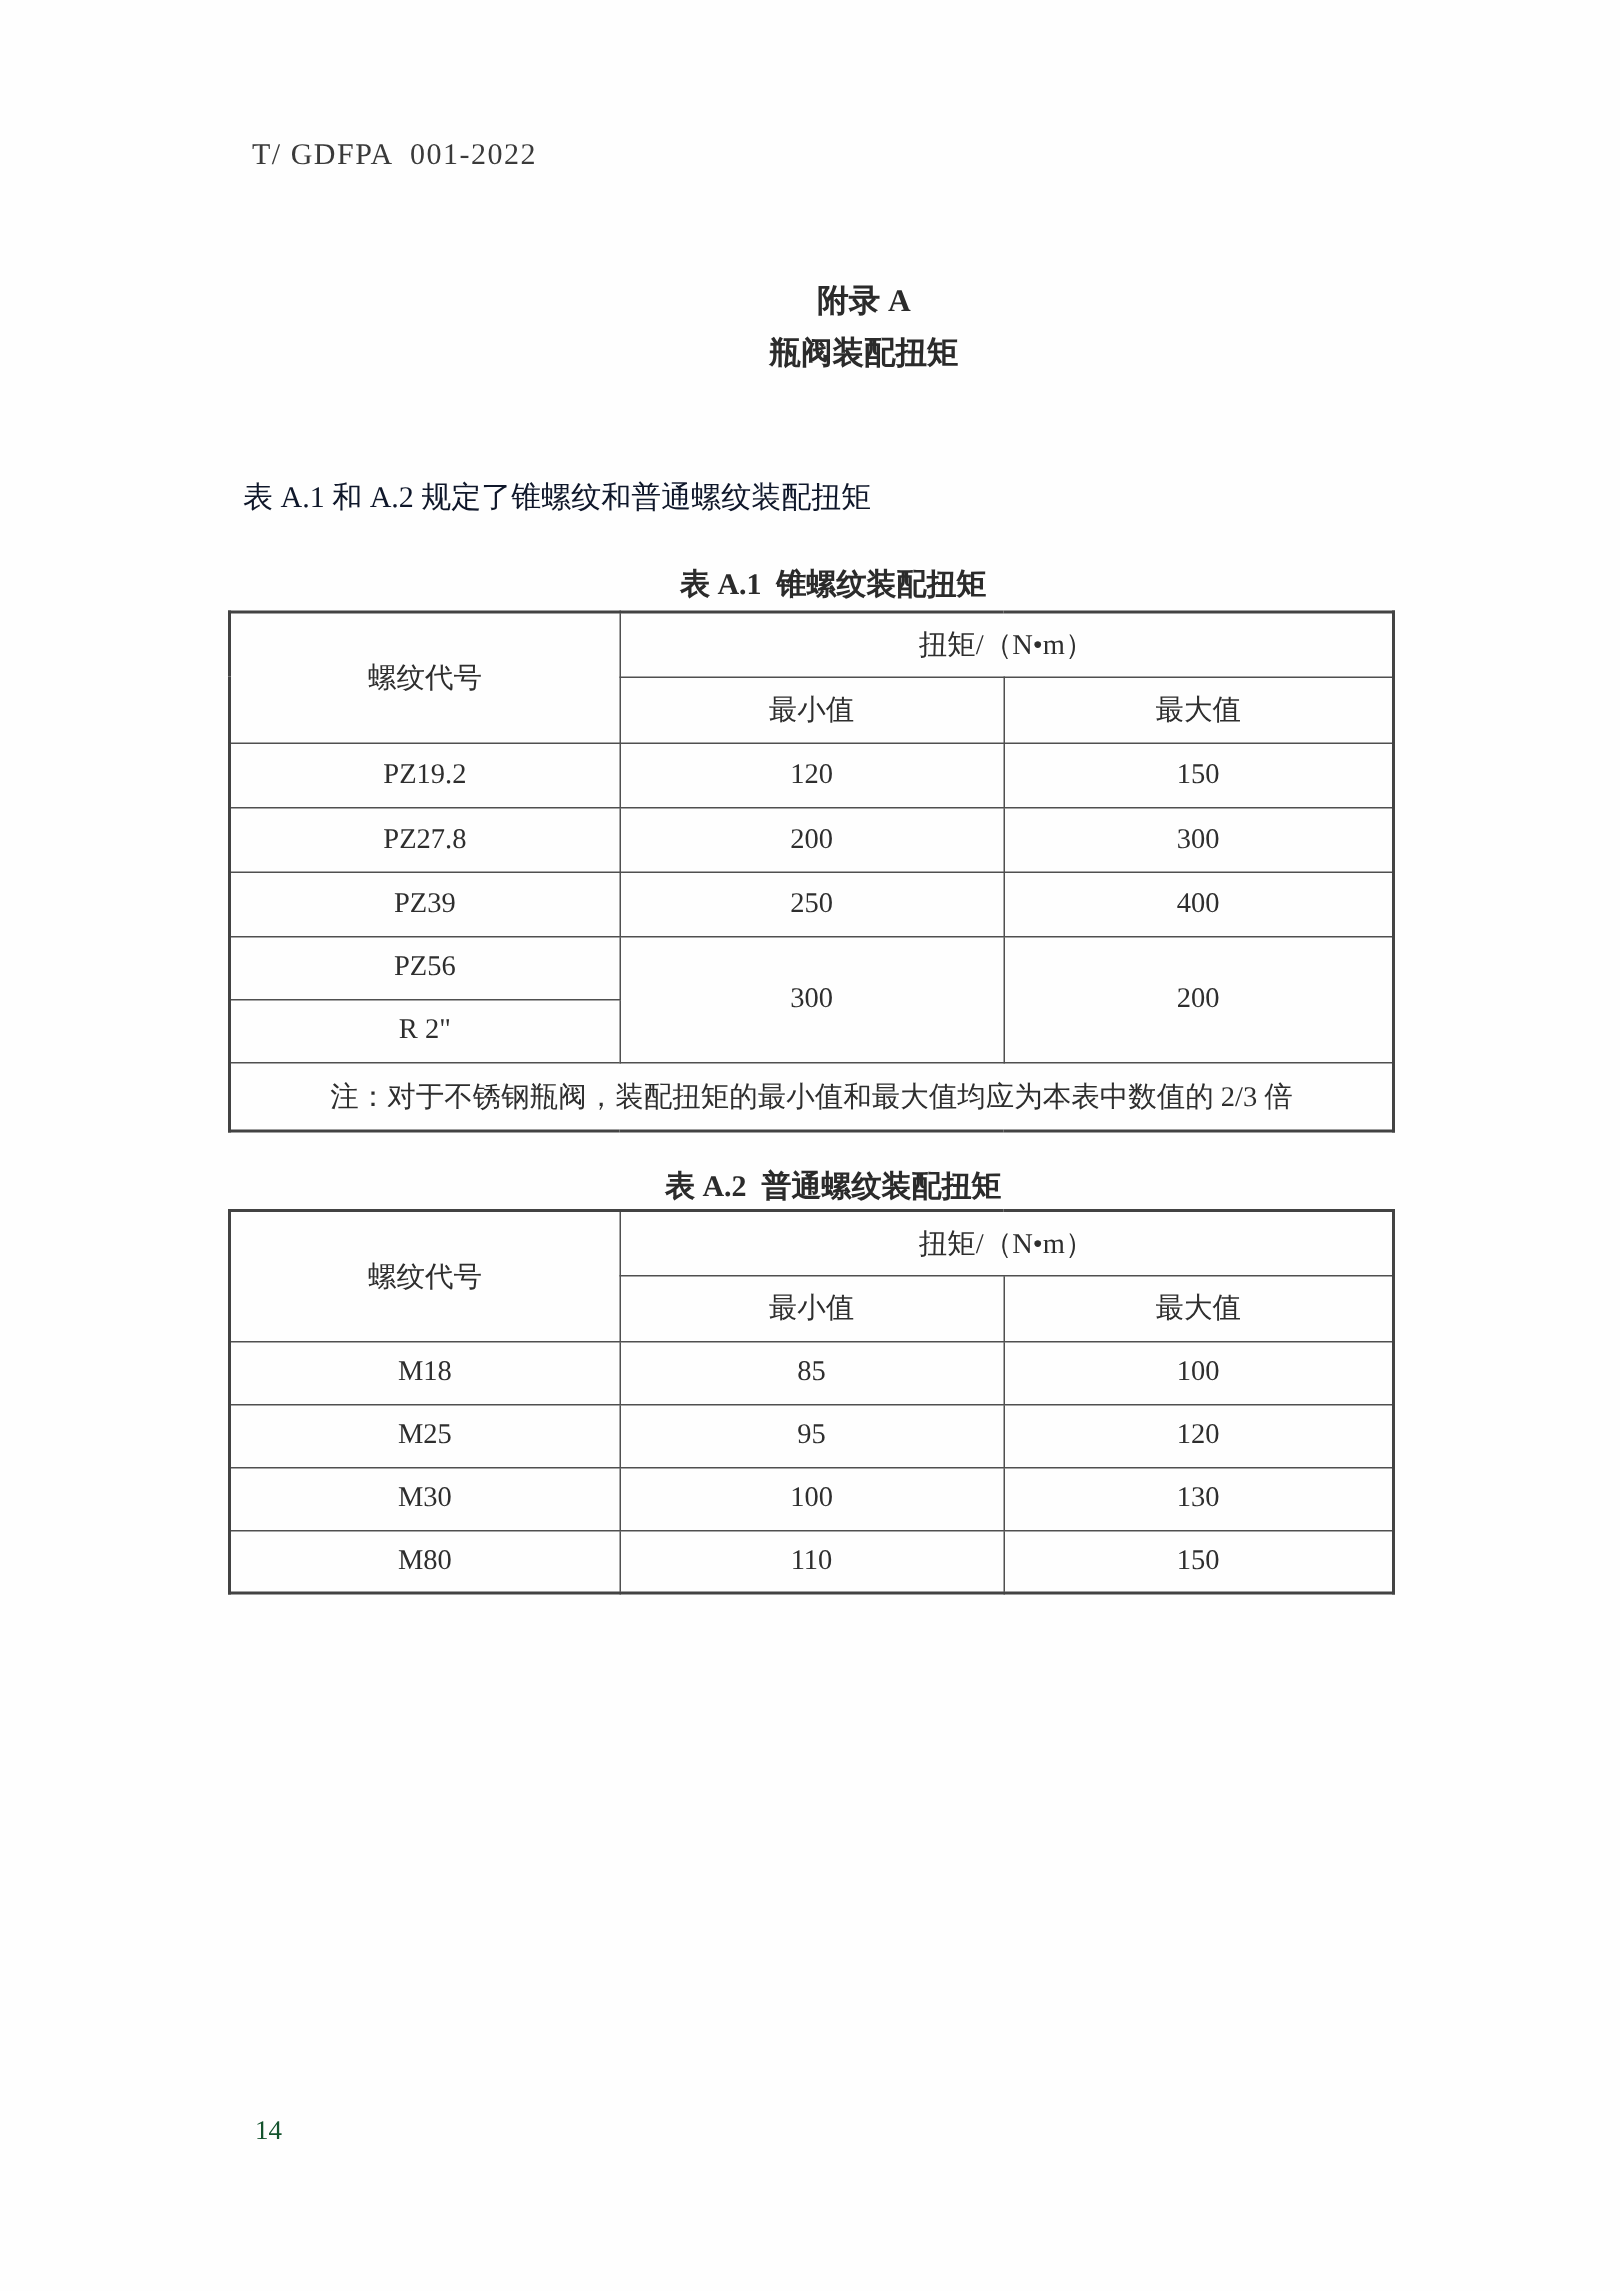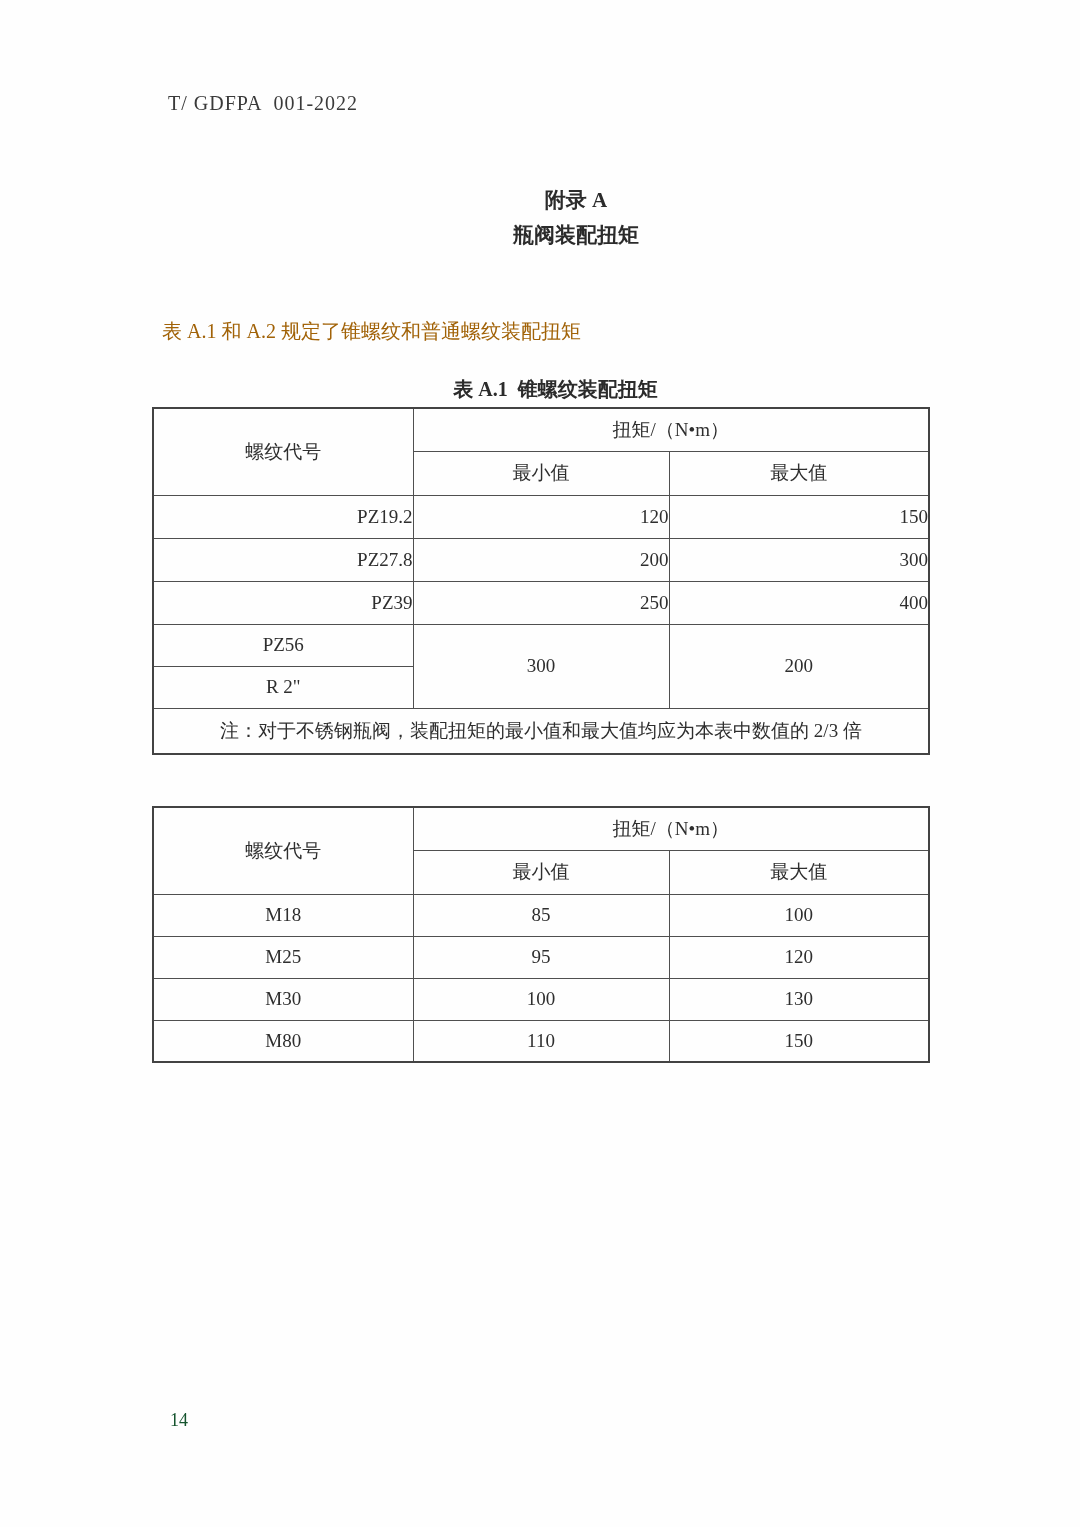--- a/index.html
+++ b/index.html
@@ -37,21 +37,21 @@
     font-size: 21px;
     color: #2b2b2b;
     margin-left: 36px;
   }
   .appendix-title .t-line { height: 35px; line-height: 25px; }
   .intro {
     position: absolute;
     left: 162px;
     top: 318px;
     font-size: 20px;
-    color: #a16207;
+    color: #0f172a;
   }
   .caption {
     position: absolute;
     left: 0;
     width: 1080px;
     text-align: center;
     font-weight: 700;
     font-size: 20px;
     color: #2b2b2b;
     white-space: pre;
@@ -75,21 +75,21 @@
     text-align: center;
     vertical-align: middle;
     padding: 0;
   }
   table.torque { border: 2px solid #434343; }
   col.c1 { width: 260px; }
   col.c2 { width: 256px; }
   col.c3 { width: 260px; }
   tr.h-row1 td { height: 43px; }
   tr.h-row2 td { height: 44px; }
-  tr.d-row td  { height: 43px; text-align: right; }
+  tr.d-row td  { height: 43px; }
   tr.d-row-sm td { height: 42px; }
   tr.note-row td { height: 46px; }
   .page-number {
     position: absolute;
     left: 170px;
     top: 1410px;
     font-size: 18px;
     color: #14532d;
   }
 </style>
@@ -146,20 +146,21 @@
       </tr>
       <tr class="d-row-sm">
         <td>R 2"</td>
       </tr>
       <tr class="note-row">
         <td colspan="3">注：对于不锈钢瓶阀，装配扭矩的最小值和最大值均应为本表中数值的 2/3 倍</td>
       </tr>
     </tbody>
   </table>
 
+  <div class="caption caption-a2">表 A.2  普通螺纹装配扭矩</div>
 
   <table class="torque table-a2">
     <colgroup>
         <col class="c1">
         <col class="c2">
         <col class="c3">
       </colgroup>
     <tbody>
       <tr class="h-row1">
         <td rowspan="2">螺纹代号</td>

